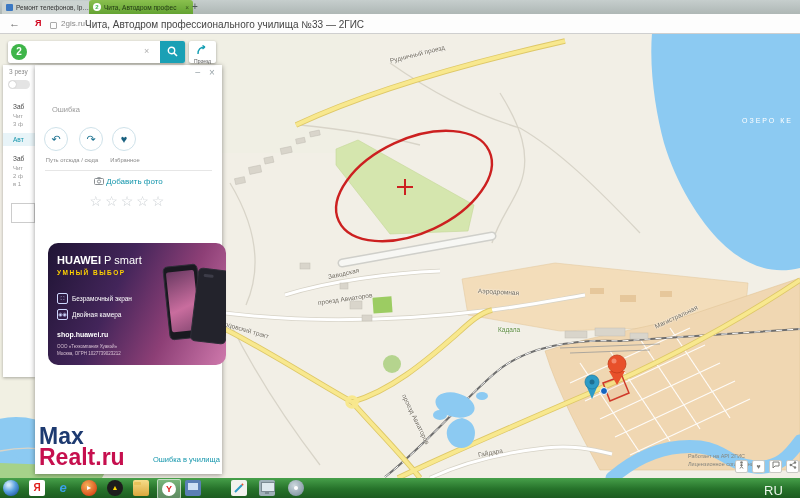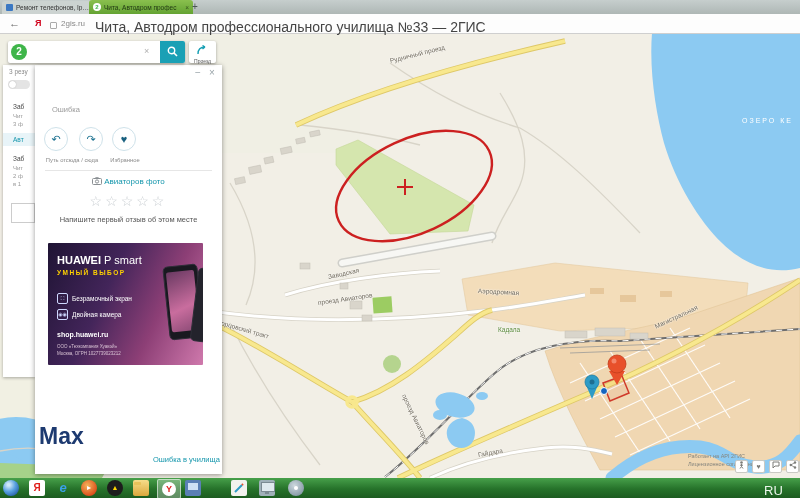--- a/index.html
+++ b/index.html
@@ -25,21 +25,21 @@
   #routebtn{left:189px;top:41px;width:27px;height:22px;background:#fff;border-radius:2px;
     box-shadow:0 1px 3px rgba(0,0,0,.35);text-align:center;}
   
   #results{left:3px;top:65px;width:32px;height:312px;background:#fff;
     box-shadow:0 1px 3px rgba(0,0,0,.3);overflow:hidden;}
   #card{left:35px;top:65px;width:187px;height:409px;background:#fff;
     box-shadow:0 1px 5px rgba(0,0,0,.4);}
   .circlebtn{position:absolute;top:62px;width:22px;height:22px;border:1px solid #cfe2ea;
     border-radius:50%;background:#fff;color:#19708f;text-align:center;line-height:22px;font-size:11px;}
   .tinylbl{position:absolute;top:92px;font-size:5.8px;color:#8a8a8a;text-align:center;line-height:1.1;}
-  #ad{left:13px;top:178px;width:155px;height:122px;border-radius:1px;overflow:hidden;
+  #ad{left:13px;top:178px;width:178px;height:122px;border-radius:10px;overflow:hidden;
     background:linear-gradient(115deg,#1f1434 0%,#43255a 38%,#8d3f76 68%,#cf79ac 100%);}
   .phone{position:absolute;background:#191920;border-radius:5px;border:1px solid #2e2e38;}
   .feat{position:absolute;left:9px;color:#fff;font-size:6.5px;display:flex;align-items:center;gap:4px;}
   .featbox{width:9px;height:9px;border:1px solid #cfd8ff;border-radius:2px;display:inline-block;
     color:#cfd8ff;font-size:5px;text-align:center;line-height:9px;}
   
   #taskbar{left:0;top:478px;width:800px;height:20px;
     background:linear-gradient(#47a04a,#26722a 55%,#1c5c20);}
   .tbicon{position:absolute;top:2px;width:16px;height:16px;border-radius:2px;
     text-align:center;line-height:16px;font-size:10px;overflow:hidden;}
@@ -248,25 +248,24 @@
     <div class="tinylbl" style="left:2px;width:70px;">Путь отсюда / сюда</div>
     <div class="tinylbl" style="left:70px;width:40px;">Избранное</div>
 
     <div class="abs" style="left:10px;top:105px;width:167px;border-top:1px solid #e6e6e6;"></div>
 
     <div class="abs" style="left:0;top:112px;width:187px;text-align:center;font-size:8px;color:#1496ac;">
       <svg width="10" height="8" viewBox="0 0 10 8" style="vertical-align:-1px;margin-right:2px;">
           <rect x="0.5" y="1.5" width="9" height="6" rx="1" fill="none" stroke="#8a8f93" stroke-width="1"></rect>
           <circle cx="5" cy="4.5" r="1.6" fill="none" stroke="#8a8f93" stroke-width="1"></circle>
           <rect x="3.4" y="0.2" width="3.2" height="1.5" fill="#8a8f93"></rect>
-        </svg><span>Авиаторов фото</span>
+        </svg><span>Добавить фото</span>
     </div>
 
     <div class="abs" style="left:0;top:128px;width:187px;text-align:center;font-size:14px;letter-spacing:3px;color:#c9ced2;">☆☆☆☆☆</div>
-    <div class="abs" style="left:0;top:150px;width:187px;text-align:center;font-size:7.5px;color:#555;">Напишите первый отзыв об этом месте</div>
 
     <div id="ad" class="abs">
       <div class="abs nw" style="left:9px;top:11px;color:#fff;font-size:11px;"><b>HUAWEI</b> <span style="font-weight:normal;">P smart</span></div>
       <div class="abs nw" style="left:9px;top:26px;color:#ffd200;font-size:6.5px;font-weight:bold;letter-spacing:1.5px;">УМНЫЙ ВЫБОР</div>
       <div class="feat" style="top:50px;">
           <span class="featbox">⛶</span>
           <span>Безрамочный экран</span>
         </div>
       <div class="feat" style="top:66px;">
           <span class="featbox">◉◉</span>
@@ -281,20 +280,21 @@
       <div class="phone" style="left:118px;top:22px;width:33px;height:72px;transform:rotate(-6deg);">
         <div class="abs" style="left:2px;top:5px;width:28px;height:60px;background:linear-gradient(160deg,#6b3a63,#c96d9e 60%,#8a4a75);border-radius:2px;"></div>
       </div>
       <div class="phone" style="left:146px;top:26px;width:34px;height:72px;transform:rotate(7deg);background:#23232c;">
         <div class="abs" style="left:5px;top:5px;width:10px;height:3px;background:#3c3c48;border-radius:2px;"></div>
 
       </div>
     </div>
 
     <div class="abs nw" style="left:4px;top:360px;font-size:23px;font-weight:bold;color:#1d3a70;line-height:1;">Max</div>
+    <div class="abs nw" style="left:4px;top:381px;font-size:23px;font-weight:bold;color:#c60f4e;line-height:1;">Realt.ru</div>
 
     <div class="abs nw" style="left:118px;top:390px;font-size:7.5px;color:#1496ac;">Ошибка в училища</div>
   </div>
 
   <div id="searchbar" class="abs">
     <div class="abs" style="left:3px;top:3px;width:16px;height:16px;border-radius:50%;background:#3eb549;color:#fff;font-size:10px;font-weight:bold;text-align:center;line-height:16px;">2</div>
     <div class="abs" style="left:136px;top:5px;font-size:9px;color:#b0b0b0;">×</div>
     <div class="abs" style="left:152px;top:0;width:25px;height:22px;background:#1aa0b5;border-radius:0 2px 2px 0;">
       <svg width="11" height="11" viewBox="0 0 11 11" style="position:absolute;left:7px;top:5px;">
           <circle cx="4.5" cy="4.5" r="3.2" fill="none" stroke="#fff" stroke-width="1.4"></circle>
@@ -319,21 +319,21 @@
       <span class="tabtxt">Чита, Автодром профес</span>
       <span style="margin-left:2px;color:#34511c;">×</span>
     </div>
     <div class="abs" style="left:192px;top:1px;font-size:10px;color:#4a5553;line-height:12px;">+</div>
   </div>
   <div id="addressbar" class="abs">
     <span class="abs" style="left:9px;top:3px;font-size:11px;color:#666;">←</span>
     <span class="abs" style="left:35px;top:4px;font-size:9px;font-weight:bold;color:#d0021b;">Я</span>
     <span class="abs" style="left:50px;top:8px;width:5px;height:5px;border:1px solid #aaa;border-radius:1px;"></span>
     <span class="abs nw" style="left:61px;top:5px;font-size:8px;color:#888;">2gis.ru</span>
-    <span class="abs nw" style="left:95px;top:5px;font-size:14px;color:#444;text-align:right;">Чита, Автодром профессионального училища №33 — 2ГИС</span>
+    <span class="abs nw" style="left:85px;top:5px;font-size:10px;color:#444;text-align:right;">Чита, Автодром профессионального училища №33 — 2ГИС</span>
   </div>
 
   <div id="taskbar" class="abs">
     <div class="tbicon" style="left:3px;border-radius:50%;background:radial-gradient(circle at 35% 30%,#cfe8f8 8%,#58a0e0 45%,#1c4f9c 90%);"></div>
     <div class="tbicon" style="left:29px;background:#fff;color:#e0201c;font-weight:bold;">Я</div>
     <div class="tbicon" style="left:55px;color:#3aa0e8;font-weight:bold;font-style:italic;font-size:13px;">e</div>
     <div class="tbicon" style="left:81px;border-radius:50%;background:radial-gradient(circle at 40% 35%,#f5b35a,#d84315 80%);color:#fff;font-size:8px;">▸</div>
     <div class="tbicon" style="left:107px;border-radius:50%;background:#1d1d1d;color:#ffd600;font-size:7px;">▲</div>
     <div class="tbicon" style="left:133px;background:linear-gradient(#f6dd8a,#dba83c);">
       <div class="abs" style="left:1px;top:2px;width:7px;height:3px;background:#e8c25a;border-radius:1px 1px 0 0;"></div>

